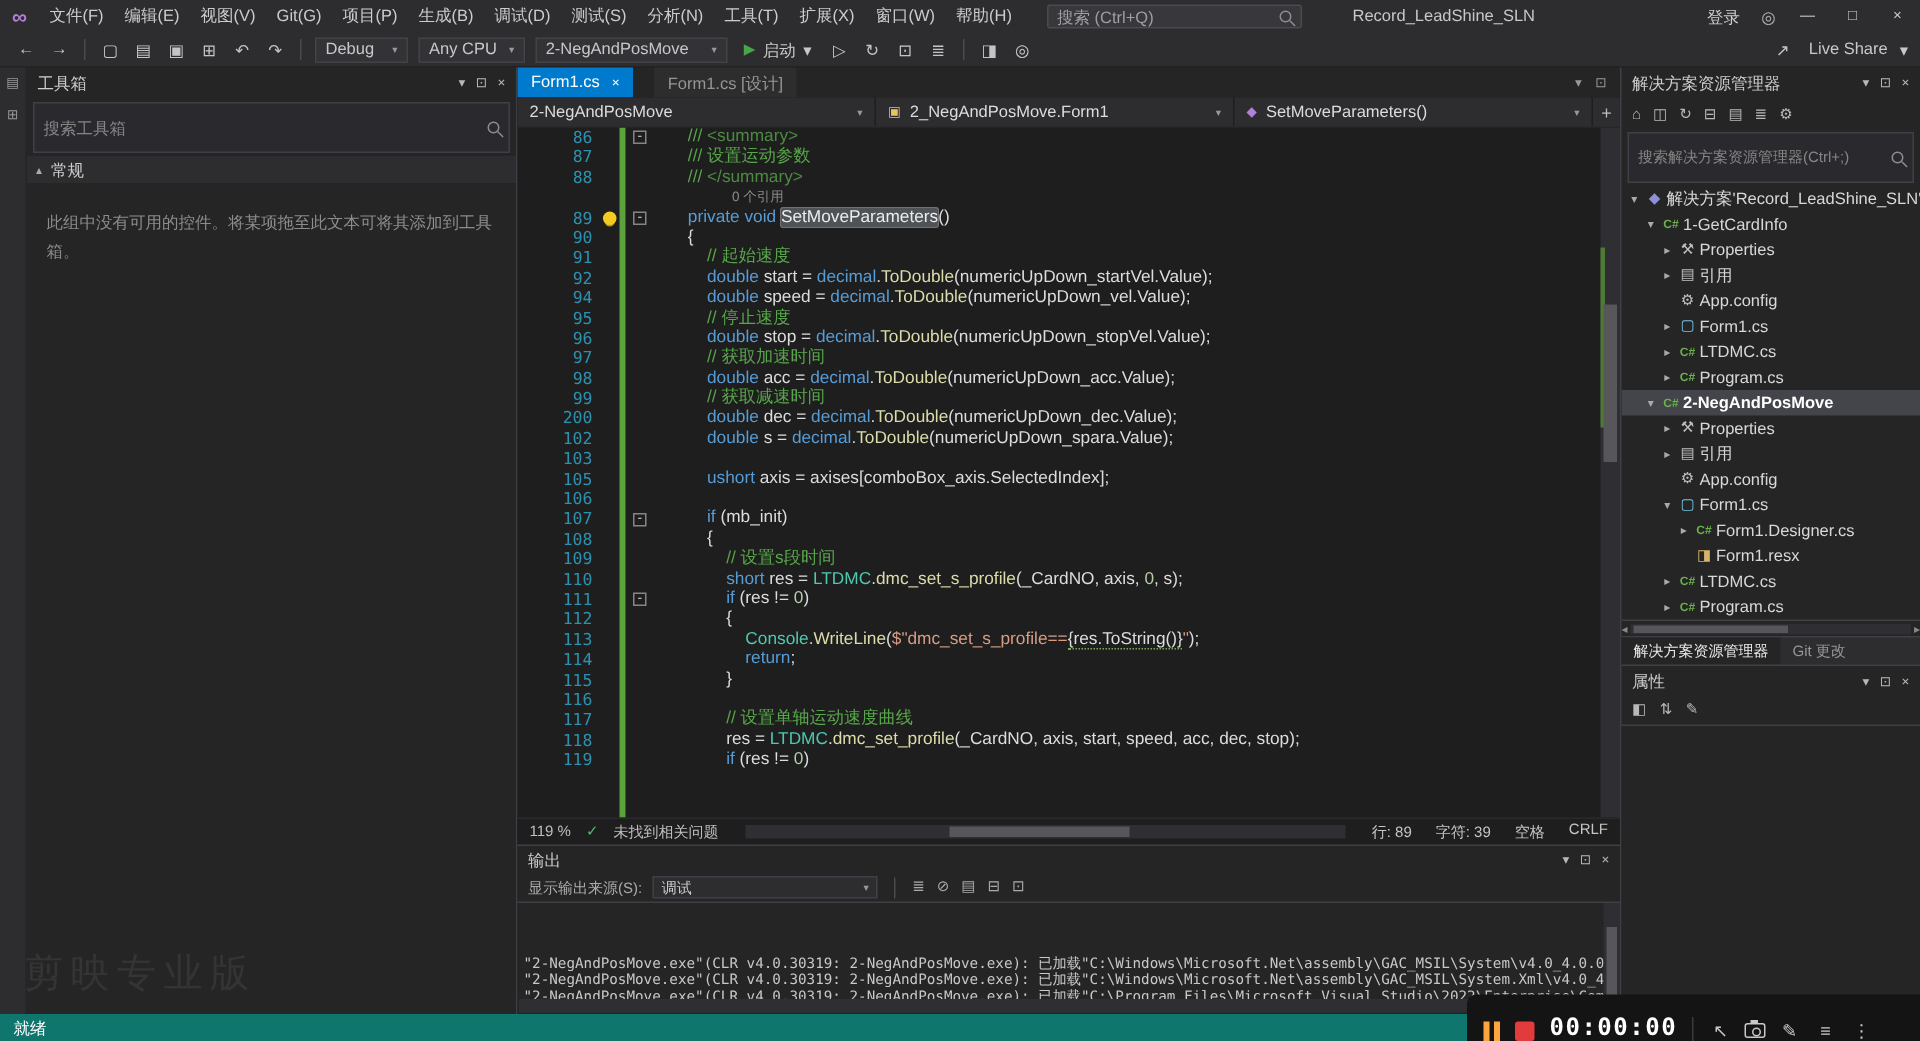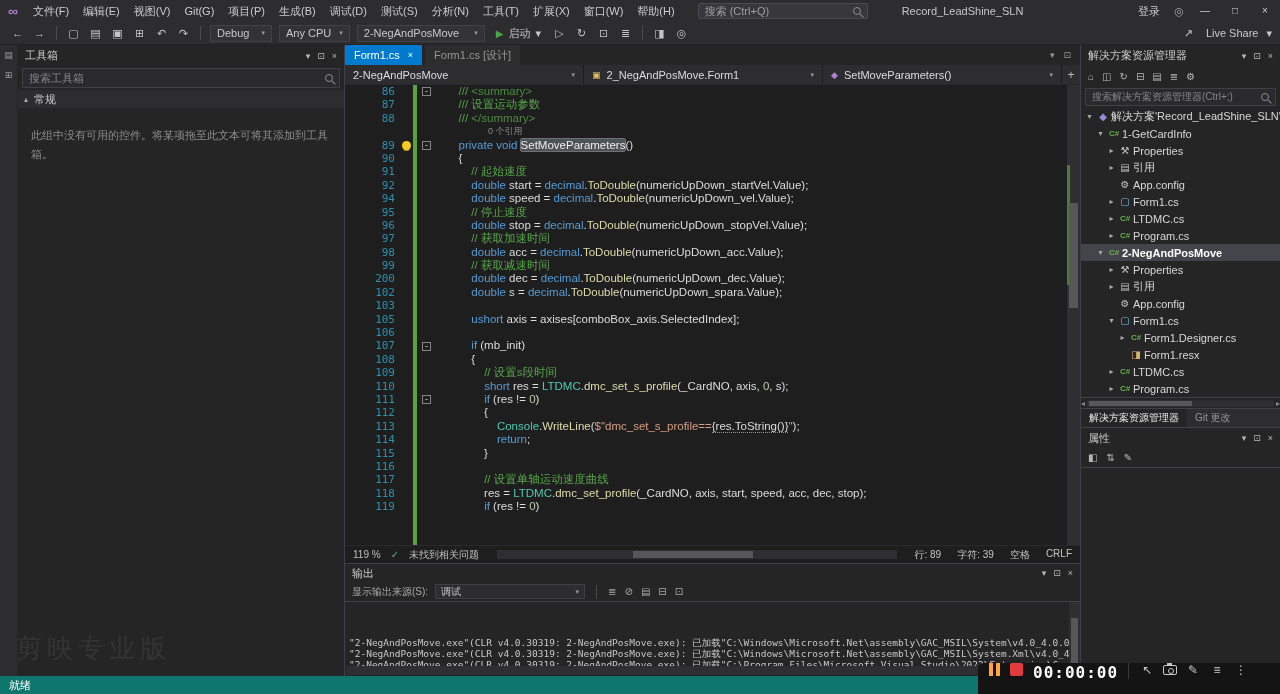--- a/index.html
+++ b/index.html
@@ -25,31 +25,31 @@
   .tdrop .chev,.crumb .chev{font-size:7px;color:#999;}
   .runbtn{display:flex;align-items:center;gap:5px;padding:0 6px;}
   .runbtn .tri{color:#47A647;font-size:10px;}
   .tb-far{margin-left:auto;display:flex;align-items:center;gap:8px;}
   .main{display:flex;height:631px;}
   .leftstrip{width:18px;background:#2D2D30;border-right:1px solid #252528;display:flex;flex-direction:column;align-items:center;padding-top:5px;gap:10px;font-size:9px;color:#9A9A9A;}
   .toolbox{width:327px;background:#252526;border-right:1px solid #3F3F46;display:flex;flex-direction:column;}
   .panel-head{height:21px;display:flex;align-items:center;padding:0 7px;color:#CCC;flex:none;}
   .panel-head .t{flex:1;white-space:nowrap;overflow:hidden;}
   .pctrls{display:flex;gap:7px;color:#B8B8B8;font-size:9px;}
-  .boxsearch{margin:2px 4px;height:20px;border:1px solid #3F3F46;background:#2A2A2E;color:#858585;display:flex;align-items:center;padding:0 6px;flex:none;}
+  .boxsearch{margin:2px 4px;height:20px;border:1px solid #3F3F46;background:#2A2A2E;color:#858585;display:flex;align-items:center;padding:16px 6px;flex:none;}
   .boxsearch .ph{flex:1;white-space:nowrap;overflow:hidden;}
   .tb-section{height:18px;background:#2D2D30;display:flex;align-items:center;gap:6px;padding:0 6px;color:#CCC;flex:none;}
   .tb-section .ar{font-size:8px;color:#AAA;}
   .tb-empty{padding:18px 13px;color:#8C8C8C;line-height:1.75;}
   .center{flex:1;min-width:0;display:flex;flex-direction:column;}
   .editor{height:518px;display:flex;flex-direction:column;background:#1E1E1E;}
   .tabs{height:20px;background:#252526;display:flex;align-items:stretch;flex:none;}
   .tab{display:flex;align-items:center;gap:8px;padding:0 9px;white-space:nowrap;}
   .tab.active{background:#007ACC;color:#FFF;}
-  .tab.inactive{background:#2D2D2D;color:#969696;margin-left:3px;}
+  .tab.inactive{background:#2D2D2D;color:#969696;margin-left:14px;}
   .tab .x{font-size:9px;}
   .tabs-right{margin-left:auto;display:flex;align-items:center;gap:9px;padding:0 9px;color:#999;font-size:9px;}
   .crumbs{height:20px;display:flex;align-items:stretch;background:#1E1E1E;border-bottom:1px solid #2A2A2E;flex:none;}
   .crumb{flex:1;display:flex;align-items:center;gap:6px;padding:0 8px;background:#2D2D30;border-right:1px solid #1E1E1E;color:#DCDCDC;min-width:0;}
   .crumb .lbl{white-space:nowrap;overflow:hidden;}
   .crumb .chev{margin-left:auto;}
   .crumb-ic{font-size:9px;flex:none;}
   .crumb-plus{width:18px;display:flex;align-items:center;justify-content:center;background:#2D2D30;color:#BBB;font-size:12px;}
   .code{flex:1;position:relative;overflow:hidden;font-family:"DejaVu Sans Mono","Liberation Mono",monospace;font-size:11.5px;}
   .greenbar{position:absolute;left:68px;top:0;bottom:0;width:4px;background:#5BA23C;}
@@ -95,21 +95,21 @@
   .tree-hscroll{height:11px;border-top:1px solid #3F3F46;display:flex;align-items:center;color:#888;font-size:8px;flex:none;}
   .tree-hscroll .trk{flex:1;height:7px;background:#2E2E33;margin:0 2px;position:relative;}
   .tree-hscroll .thm{position:absolute;left:2px;width:55%;top:1px;bottom:1px;background:#56565B;}
   .se-tabs{height:19px;background:#2D2D30;border-top:1px solid #3F3F46;display:flex;font-size:10px;flex:none;}
   .se-tab{padding:0 8px;display:flex;align-items:center;color:#969696;white-space:nowrap;}
   .se-tab.active{background:#252526;color:#E8E8E8;}
   .props-toolbar{height:20px;display:flex;align-items:center;gap:9px;padding:0 7px;color:#B8B8B8;font-size:10px;border-bottom:1px solid #3F3F46;flex:none;}
   .props-body{flex:1;min-height:0;background:#252526;}
   .statusbar{height:18px;background:#0f766e;display:flex;align-items:center;padding:0 9px;color:#FFF;}
   .watermark{position:absolute;left:16px;bottom:28px;font-size:26px;letter-spacing:5px;color:rgba(255,255,255,0.07);pointer-events:none;}
-  .recorder{position:absolute;right:0;bottom:0;height:31px;width:302px;background:#141414;display:flex;align-items:flex-start;gap:10px;padding:0 11px;border-top-left-radius:6px;}
+  .recorder{position:absolute;right:0;bottom:0;height:31px;width:302px;background:#141414;display:flex;align-items:flex-end;gap:10px;padding:0 11px;border-top-left-radius:6px;}
   .rec-pause{display:flex;gap:3px;}
   .rec-pause i{display:block;width:4px;height:13px;background:#FFA53D;}
   .rec-stop{width:13px;height:13px;background:#E23B3B;border-radius:2px;}
   .rec-time{font-family:"DejaVu Sans Mono","Liberation Mono",monospace;font-size:16px;font-weight:bold;color:#FFF;letter-spacing:1px;}
   .rec-sep{width:1px;height:16px;background:#3A3A3A;}
   .rec-ic{color:#C8C8C8;font-size:12px;width:16px;text-align:center;}
   .cam{width:14px;height:10px;border:1px solid #C8C8C8;border-radius:2px;position:relative;flex:none;}
   .cam::after{content:"";position:absolute;width:4px;height:4px;border:1px solid #C8C8C8;border-radius:50%;left:4px;top:2px;}
   .cam::before{content:"";position:absolute;top:-3px;left:3px;width:5px;height:2px;background:#C8C8C8;}
 </style>

